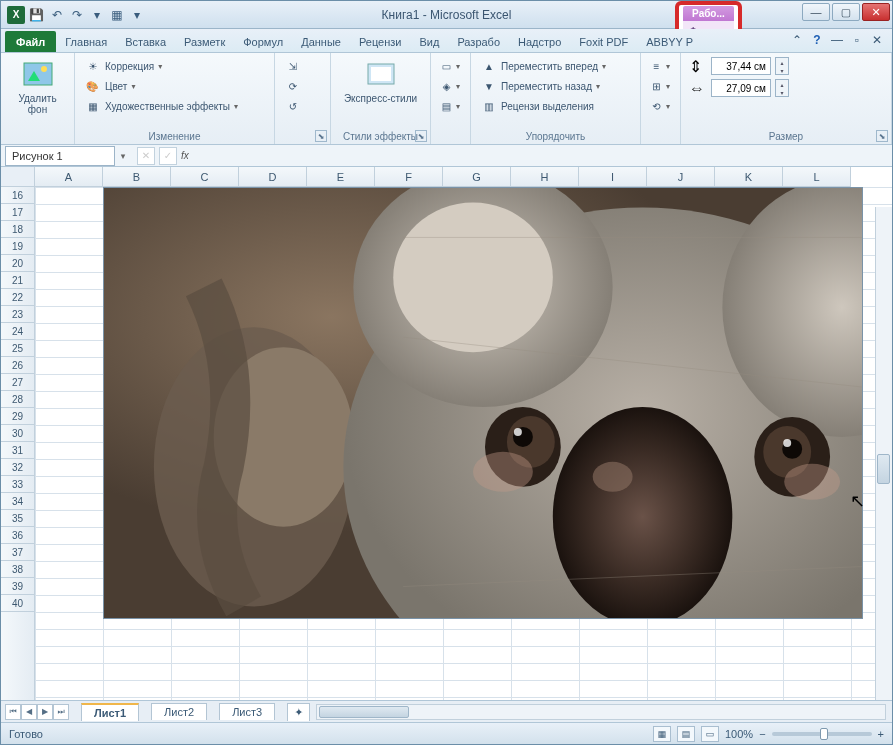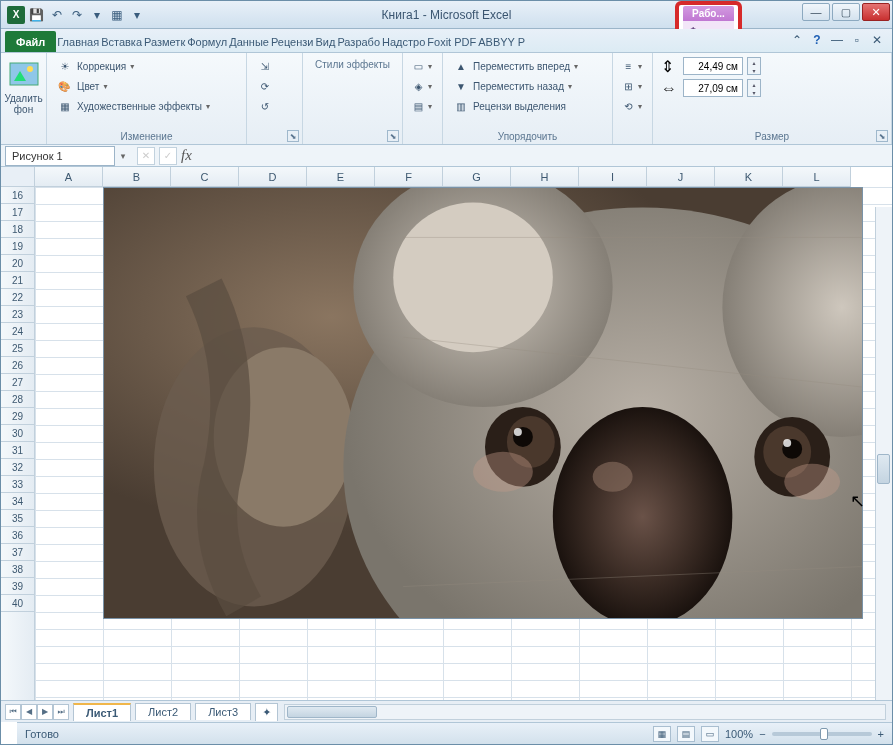--- a/index.html
+++ b/index.html
@@ -11,21 +11,21 @@
 .excel-icon{width:18px;height:18px;background:#1e6b3a;border-radius:2px;display:flex;align-items:center;justify-content:center;color:#fff;font-size:10px;font-weight:bold;}
 .title-center{position:absolute;left:50%;transform:translateX(-50%);font-size:12px;color:#3a5570;}
 .win-controls{position:absolute;right:2px;top:2px;display:flex;gap:2px;}
 .win-btn{width:28px;height:18px;border:1px solid #8ca9c0;background:linear-gradient(#f1f6fb,#d4e2ee);border-radius:2px;display:flex;align-items:center;justify-content:center;font-size:11px;color:#374b5c;}
 .win-btn.close{background:linear-gradient(#e57373,#c83030);color:#fff;border-color:#922;}
 .context-tab-wrap{position:absolute;right:150px;top:0;height:56px;pointer-events:none;}
 .context-tab{border:4px solid #d62a2a;border-radius:6px;padding:1px 4px 0 4px;background:#fff;}
 .context-top{background:linear-gradient(#d39be0,#c077d2);color:#fff;font-size:10px;font-weight:bold;text-align:center;padding:2px 4px;border-radius:2px 2px 0 0;}
 .context-bot{font-size:11px;color:#5f3d7a;text-align:center;padding:4px 6px;background:#f2e5f8;}
 .tabs{height:24px;background:linear-gradient(#e8f0f8,#dcebf4);display:flex;align-items:flex-end;padding-left:4px;border-bottom:1px solid #b0c6d7;position:relative;}
-.tab{font-size:11px;color:#3b5a76;padding:4px 0;border:1px solid transparent;border-bottom:none;white-space:nowrap;}
+.tab{font-size:11px;color:#3b5a76;padding:4px 8px;border:1px solid transparent;border-bottom:none;white-space:nowrap;}
 .tab.file{background:#1e7a39;color:#fff;border-radius:2px 2px 0 0;font-weight:bold;padding:4px 10px;}
 .tab-help{position:absolute;right:8px;top:4px;display:flex;gap:6px;font-size:12px;color:#3b5a76;}
 .tab-help span{width:14px;height:14px;display:flex;align-items:center;justify-content:center;}
 .ribbon{height:92px;background:linear-gradient(#f5f9fc,#e6eef5);border-bottom:1px solid #b0c6d7;display:flex;}
 .group{border-right:1px solid #c7d7e3;padding:4px 8px 2px 8px;display:flex;flex-direction:column;justify-content:space-between;position:relative;}
 .group-label{font-size:10px;color:#5b7690;text-align:center;padding-top:2px;}
 .big-btn{display:flex;flex-direction:column;align-items:center;gap:2px;font-size:10px;color:#3c5670;padding:2px 4px;text-align:center;line-height:1.1;}
 .big-btn svg,.big-btn .ico{width:32px;height:32px;}
 .small-stack{display:flex;flex-direction:column;gap:2px;}
 .small-btn{display:flex;align-items:center;gap:4px;font-size:10px;color:#3c5670;padding:1px 2px;white-space:nowrap;}
@@ -36,41 +36,41 @@
 .size-row .ic{width:18px;height:18px;}
 .size-input{width:60px;height:18px;border:1px solid #9cb4c8;background:#fff;font-size:10px;padding:0 4px;display:flex;align-items:center;justify-content:flex-end;}
 .spinner{width:14px;height:18px;border:1px solid #9cb4c8;background:#eef4f9;display:flex;flex-direction:column;}
 .spinner div{flex:1;font-size:6px;color:#556;display:flex;align-items:center;justify-content:center;}
 .dialog-launcher{position:absolute;bottom:2px;right:3px;width:12px;height:12px;border:1px solid #9fb8cc;font-size:8px;color:#5b7690;display:flex;align-items:center;justify-content:center;}
 .formula-bar{height:22px;border-bottom:1px solid #b0c6d7;display:flex;align-items:center;background:#eef4f9;}
 .name-box{width:110px;height:20px;border:1px solid #9cb4c8;background:#fff;margin-left:4px;display:flex;align-items:center;font-size:11px;padding:0 6px;color:#333;}
 .name-dd{width:16px;text-align:center;color:#666;font-size:9px;}
 .fx-area{display:flex;align-items:center;gap:4px;margin-left:6px;}
 .fx-btn{width:18px;height:18px;border:1px solid #c2d2de;background:#fff;color:#888;font-size:10px;display:flex;align-items:center;justify-content:center;}
-.fx-label{font-style:italic;font-size:15px;color:#555;font-family:Liberation Serif, serif;}
+.fx-label{font-style:italic;font-size:10px;color:#555;}
 .sheet-area{flex:1;display:flex;overflow:hidden;position:relative;}
 .corner{width:34px;height:20px;background:#e8eff6;border-right:1px solid #c1d0dc;border-bottom:1px solid #c1d0dc;}
 .col-headers{display:flex;height:20px;background:linear-gradient(#f4f8fb,#e4ecf3);border-bottom:1px solid #c1d0dc;}
 .col-h{border-right:1px solid #c1d0dc;font-size:11px;color:#3d5870;display:flex;align-items:center;justify-content:center;}
 .row-headers{width:34px;background:linear-gradient(90deg,#f4f8fb,#e4ecf3);border-right:1px solid #c1d0dc;}
 .row-h{height:17px;border-bottom:1px solid #c1d0dc;font-size:10px;color:#3d5870;display:flex;align-items:center;justify-content:center;}
 .grid-body{position:relative;flex:1;}
 .grid-lines{position:absolute;inset:0;background-image:linear-gradient(to right,#d7e1ea 1px,transparent 1px),linear-gradient(to bottom,#d7e1ea 1px,transparent 1px);background-size:68px 17px;}
 .koala{position:absolute;left:68px;top:0;width:760px;height:432px;border:1px solid #7a93a8;overflow:hidden;}
 .koala svg{width:100%;height:100%;display:block;}
 .vscroll{position:absolute;right:0;top:20px;bottom:0;width:17px;background:#eef3f8;border-left:1px solid #c1d0dc;}
 .vthumb{position:absolute;right:2px;width:13px;height:30px;top:50%;background:linear-gradient(#dfe9f1,#c4d4e1);border:1px solid #9fb6c9;border-radius:2px;}
 .sheet-tabs{height:22px;background:#e7eef5;border-top:1px solid #b0c6d7;display:flex;align-items:center;}
 .nav-btns{display:flex;gap:0;margin-left:4px;}
 .nav-btn{width:16px;height:16px;border:1px solid #b3c5d4;background:#fff;font-size:8px;color:#556f86;display:flex;align-items:center;justify-content:center;}
-.stab{font-size:11px;padding:2px 12px;border:1px solid #b3c5d4;border-bottom:none;background:#fff;color:#3b5a76;margin-left:4px;}
+.stab{font-size:11px;padding:2px 12px;border:1px solid #b3c5d4;border-bottom:none;background:#fff;color:#3b5a76;margin-left:12px;}
 .stab.active{background:#fff;font-weight:bold;border-top:2px solid #f0b64a;}
 .hscroll{flex:1;margin:0 6px;height:16px;background:#eef3f8;border:1px solid #c1d0dc;position:relative;}
 .hthumb{position:absolute;left:2px;top:1px;height:12px;width:90px;background:linear-gradient(#dfe9f1,#c4d4e1);border:1px solid #9fb6c9;border-radius:2px;}
-.statusbar{height:22px;background:linear-gradient(#e8f0f8,#d3e1ec);border-top:1px solid #b0c6d7;display:flex;align-items:center;justify-content:space-between;padding:0 8px;font-size:11px;color:#3b5a76;margin-left:16px;}
+.statusbar{height:22px;background:linear-gradient(#e8f0f8,#d3e1ec);border-top:1px solid #b0c6d7;display:flex;align-items:center;justify-content:space-between;padding:0 8px;font-size:11px;color:#3b5a76;}
 .zoom{display:flex;align-items:center;gap:6px;}
 .view-btn{width:18px;height:16px;border:1px solid #a9bed0;background:#f3f8fc;font-size:9px;display:flex;align-items:center;justify-content:center;}
 .slider{width:100px;height:4px;background:#b7c9d8;position:relative;border-radius:2px;}
 .slider-thumb{position:absolute;left:48%;top:-4px;width:8px;height:12px;background:#fff;border:1px solid #7e99af;border-radius:2px;}
 .cursor{position:absolute;right:28px;top:490px;font-size:18px;color:#000;pointer-events:none;}
 </style>
 </head>
 <body>
 
 <div class="window">
@@ -115,21 +115,21 @@
     <div class="tab-help">
       <span>⌃</span>
       <span style="color:#1e5fb4;font-weight:bold">?</span>
       <span>—</span>
       <span>▫</span>
       <span>✕</span>
     </div>
   </div>
 
   <div class="ribbon">
-    <div class="group" style="width:46px">
+    <div class="group" style="width:74px">
       <div class="big-btn">
         <svg class="ico" viewBox="0 0 32 32">
             <rect x="2" y="4" width="28" height="22" fill="#8fc7e8" stroke="#4a7"></rect>
             <path d="M6 22 L12 12 L18 22 Z" fill="#2d7"></path>
             <circle cx="22" cy="10" r="3" fill="#fd5"></circle>
           </svg>
         <span style="white-space:pre-line">Удалить
 фон</span>
       </div>
       <div class="group-label"></div>
@@ -163,20 +163,27 @@
             <span class="ic">⟳</span>
           </div>
         <div class="small-btn">
             <span class="ic">↺</span>
           </div>
       </div>
       <div class="group-label"></div>
       <div class="dialog-launcher">⬊</div>
     </div>
     <div class="group" style="width:100px">
+      <div class="big-btn">
+        <svg class="ico" viewBox="0 0 32 32">
+            <rect x="3" y="5" width="26" height="20" fill="#cfe6f5" stroke="#7aa"></rect>
+            <rect x="6" y="8" width="20" height="14" fill="#fff"></rect>
+          </svg>
+        <span>Экспресс-стили</span>
+      </div>
       <div class="group-label">Стили эффекты</div>
       <div class="dialog-launcher">⬊</div>
     </div>
     <div class="group" style="width:40px">
       <div class="small-stack">
         <div class="small-btn">
             <span class="ic">▭</span>
             <span class="dd">▾</span>
           </div>
         <div class="small-btn">
@@ -223,21 +230,21 @@
             <span class="ic">⟲</span>
             <span class="dd">▾</span>
           </div>
       </div>
       <div class="group-label"></div>
     </div>
     <div class="group" style="flex:1">
       <div class="size-inputs">
         <div class="size-row">
           <span class="ic">⇕</span>
-          <div class="size-input">24,49 см</div>
+          <div class="size-input">37,44 см</div>
           <div class="spinner">
               <div>▴</div>
               <div>▾</div>
             </div>
         </div>
         <div class="size-row">
           <span class="ic">⇔</span>
           <div class="size-input">27,09 см</div>
           <div class="spinner">
               <div>▴</div>

